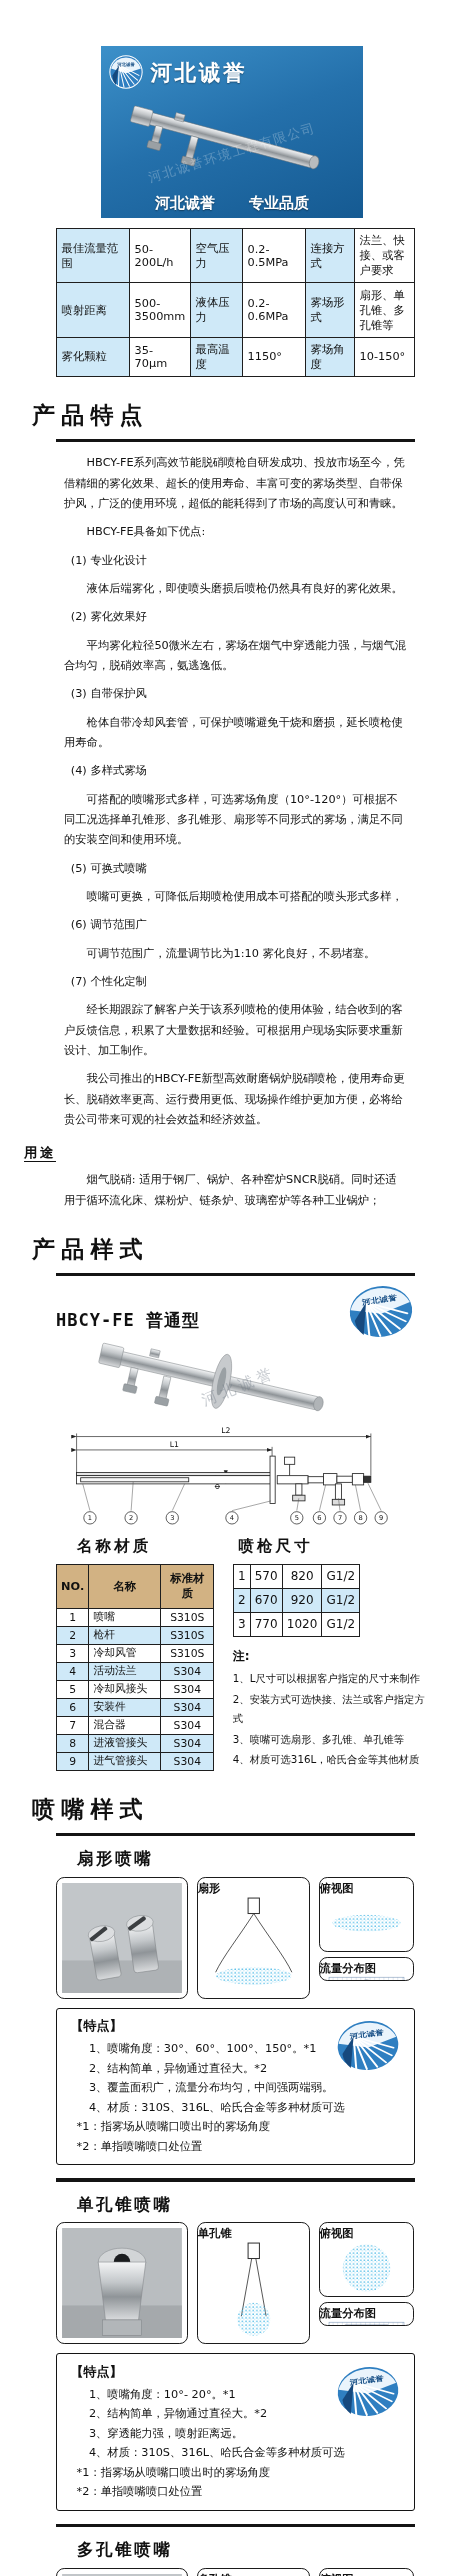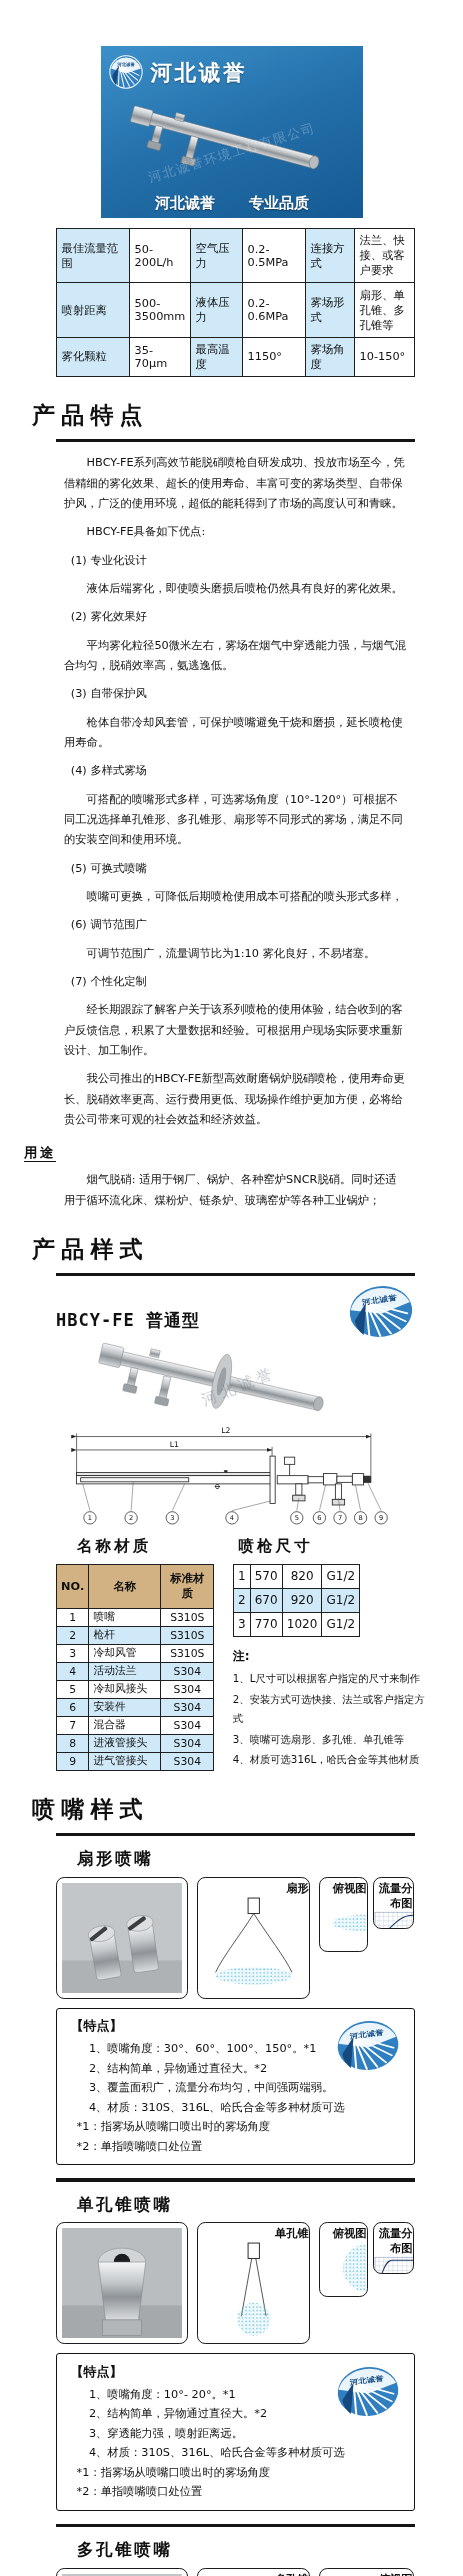--- a/index.html
+++ b/index.html
@@ -57,26 +57,26 @@
 .blue td{background:#cfe9f8}
 .mat td.nm{text-align:left}
 .notes{margin-top:8.2px;font-size:10.3px;line-height:1.9;width:196px}
 .notes .nt{font-size:12px;font-weight:700}
 .notes p{margin:1px 0}
 
 
 .nozzle-name{margin:12.4px 0 0 77px;font-size:16.5px;font-weight:700;font-family:"DejaVu Serif",serif;letter-spacing:2.6px}
 .cards{display:flex;gap:8.8px;margin:6.2px 0 0 56px}
 .card{border:1px solid #1b1b1b;border-radius:8.2px;background:#fff;overflow:hidden}
-.clabel{text-align:right;font-size:11.3px;font-weight:700;font-family:Liberation Mono, monospace;margin-top:3.1px}
+.clabel{text-align:left;font-size:11.3px;font-weight:700;font-family:Liberation Mono, monospace;margin-top:3.1px}
 .card-photo{width:132px;height:122px;padding:5.2px}
 .card-diag{width:113px;height:122px}
-.col-right{display:flex;flex-direction:row;gap:5.2px;width:95px}
+.col-right{display:flex;flex-direction:column;gap:5.2px;width:95px}
 .card-top{height:75px}
-.card-flow{height:52px}
+.card-flow{height:24px}
 .csvg{display:block;margin:0 auto}
 .feat-box{position:relative;margin:9.3px 0 0 56px;width:359px;border:1.5px solid #141414;border-radius:3px;
 padding:7.2px 13.4px 8.2px;font-size:11.3px;line-height:1.6}
 .feat-title{font-size:13px;font-weight:700;font-family:"DejaVu Serif",serif}
 .feat-box ul{list-style:none;margin:3.1px 0 0;padding:0 0 0 18.5px}
 .feat-box li{margin:1.5px 0}
 .feat-box .fn{margin:1.5px 0 0 6.2px}
 .feat-badge{position:absolute;right:13.4px;top:10.3px;transform:rotate(-7deg)}
 </style>
 </head>

